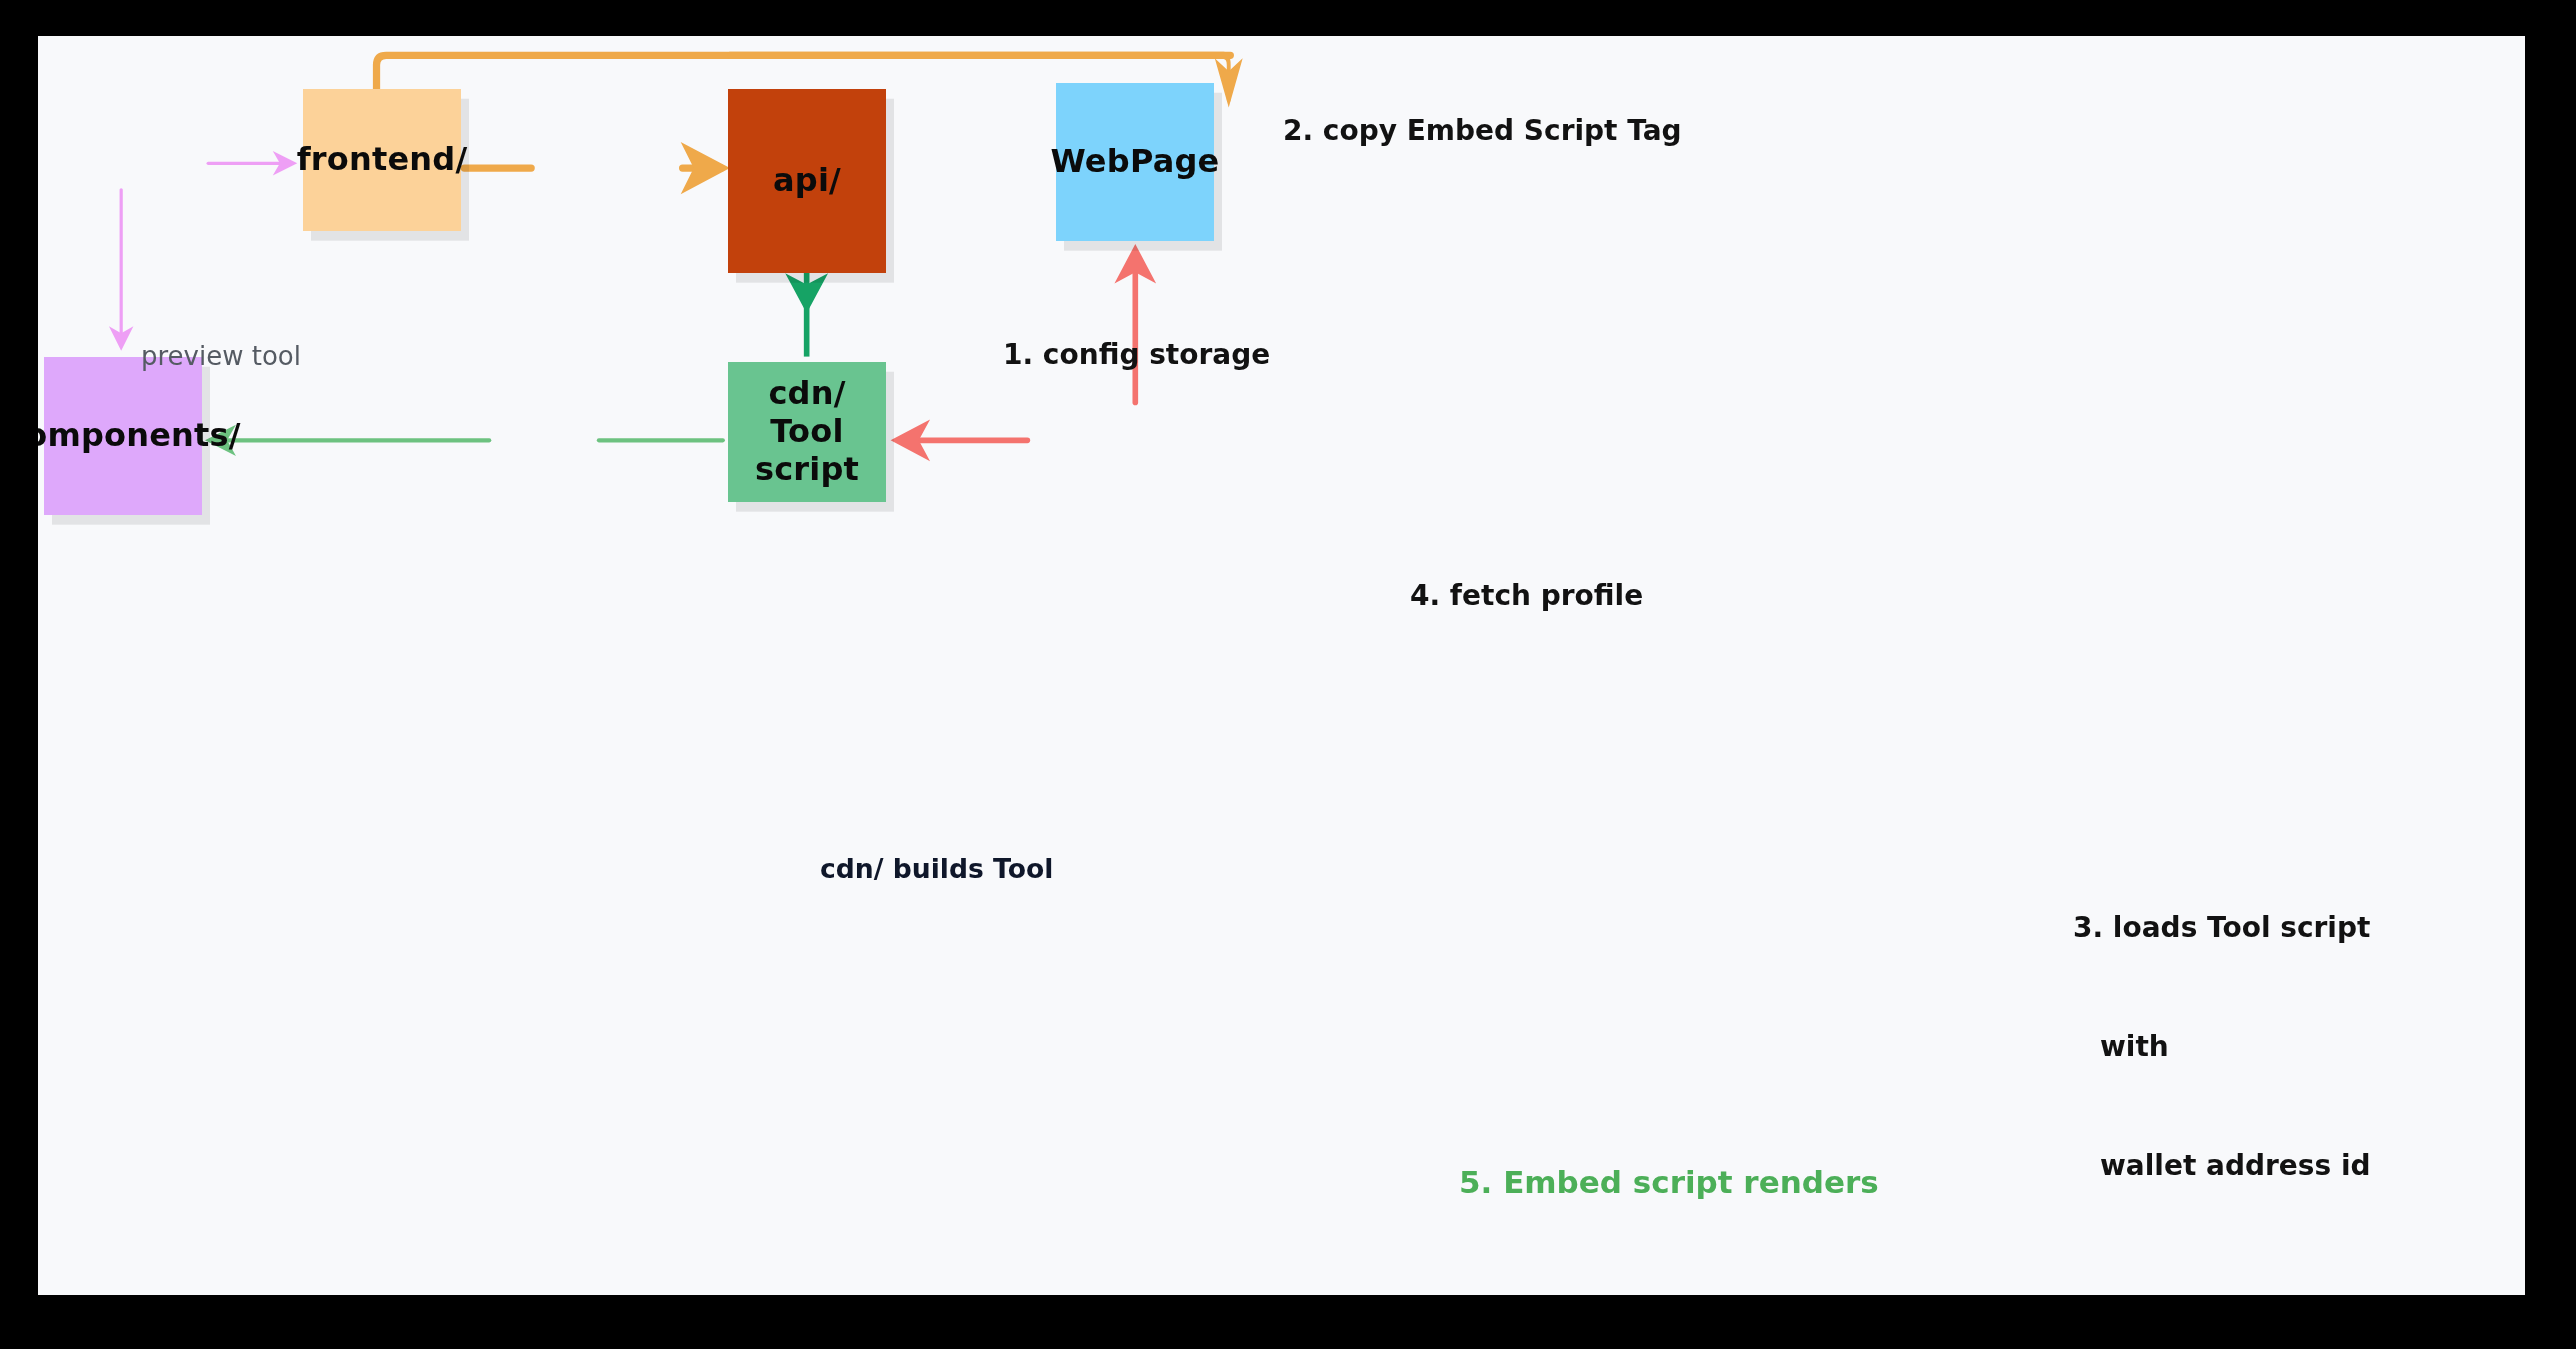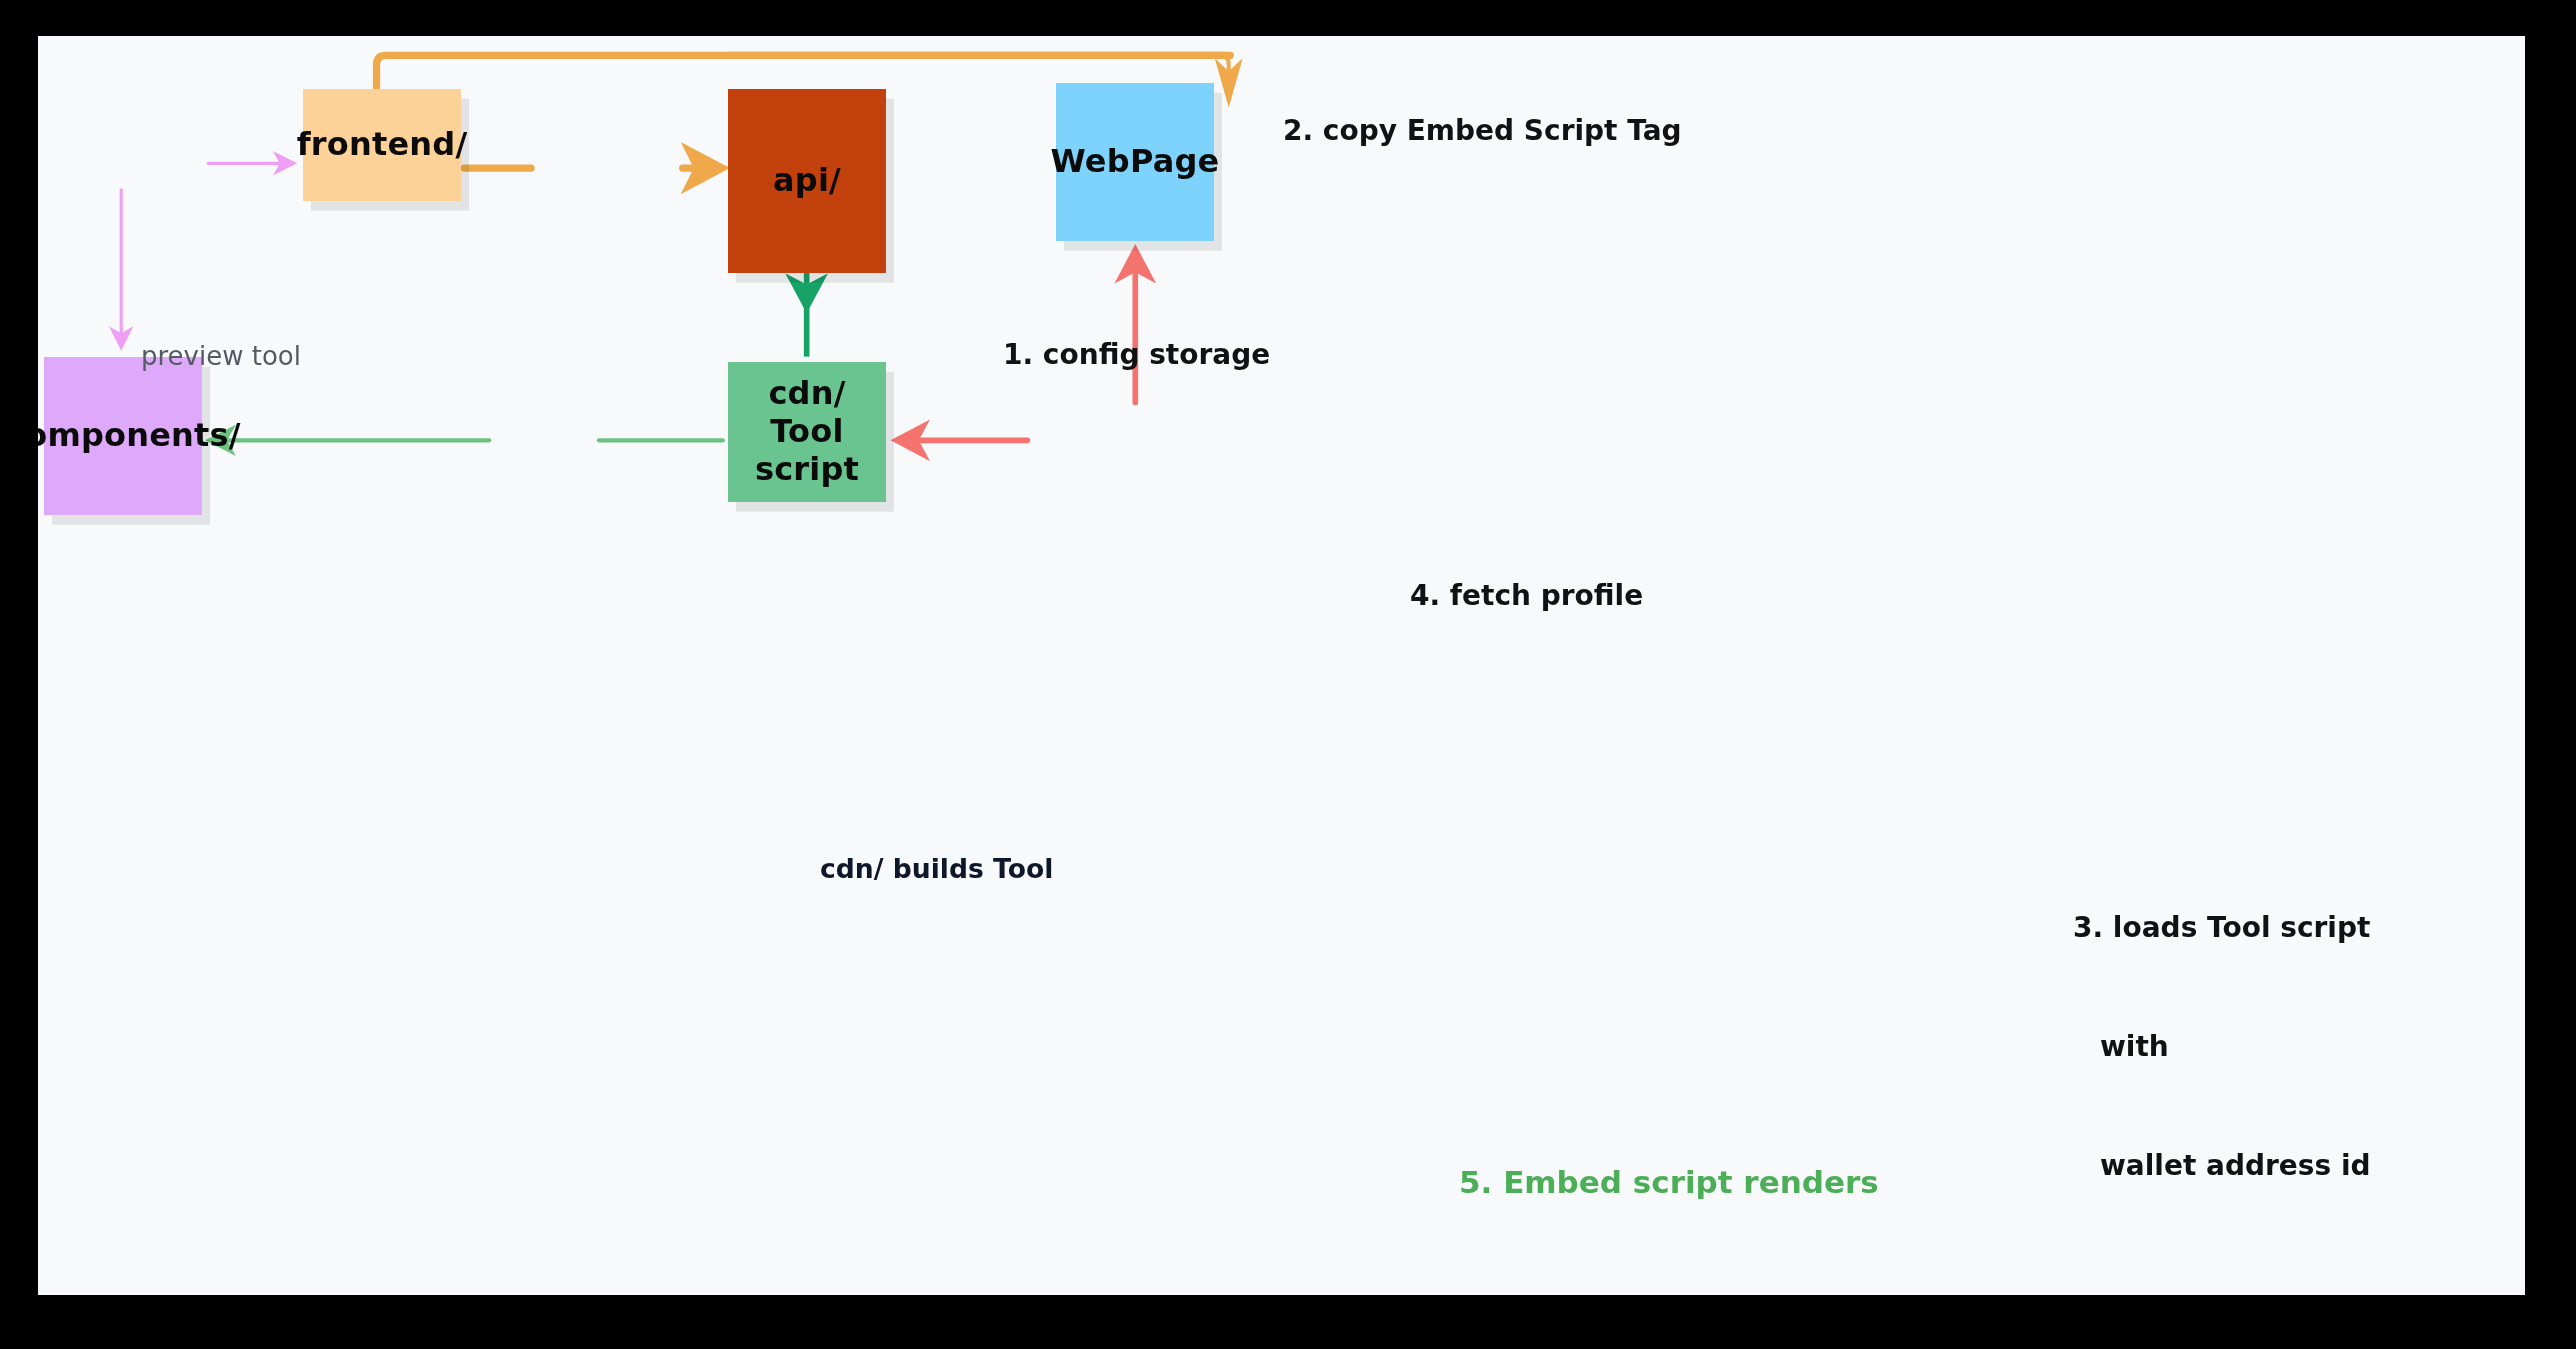--- a/index.html
+++ b/index.html
@@ -52,21 +52,21 @@
     font-family: "DejaVu Sans", sans-serif;
     font-weight: bold;
     font-size: 32px;
     line-height: 1.18;
     letter-spacing: 0.2px;
     box-shadow: 8px 9.7px 0 0 rgba(0,0,0,0.085);
   }
   .node .node-label { display: block; }
   .node .node-label .l2 { display: block; }
 
-  #node-frontend  { left: 265px; top: 53px;  width: 158px; height: 112px; background: #FCD299; }
+  #node-frontend  { left: 265px; top: 53px;  width: 158px; height: 142px; background: #FCD299; }
   #node-api       { left: 690px; top: 53px;  width: 158px; height: 184px; background: #c2410c; }
   #node-webpage   { left: 1018px; top: 47px; width: 158px; height: 158px; background: #7dd3fc; }
   #node-components{ left: 6.4px;   top: 321px; width: 158px; height: 158px; background: #DEA8FB; }
   #node-cdn       { left: 690px; top: 326px; width: 158px; height: 140px; background: #69C490; }
 
   
   .label {
     position: absolute;
     font-family: "DejaVu Sans", sans-serif;
     font-weight: bold;

